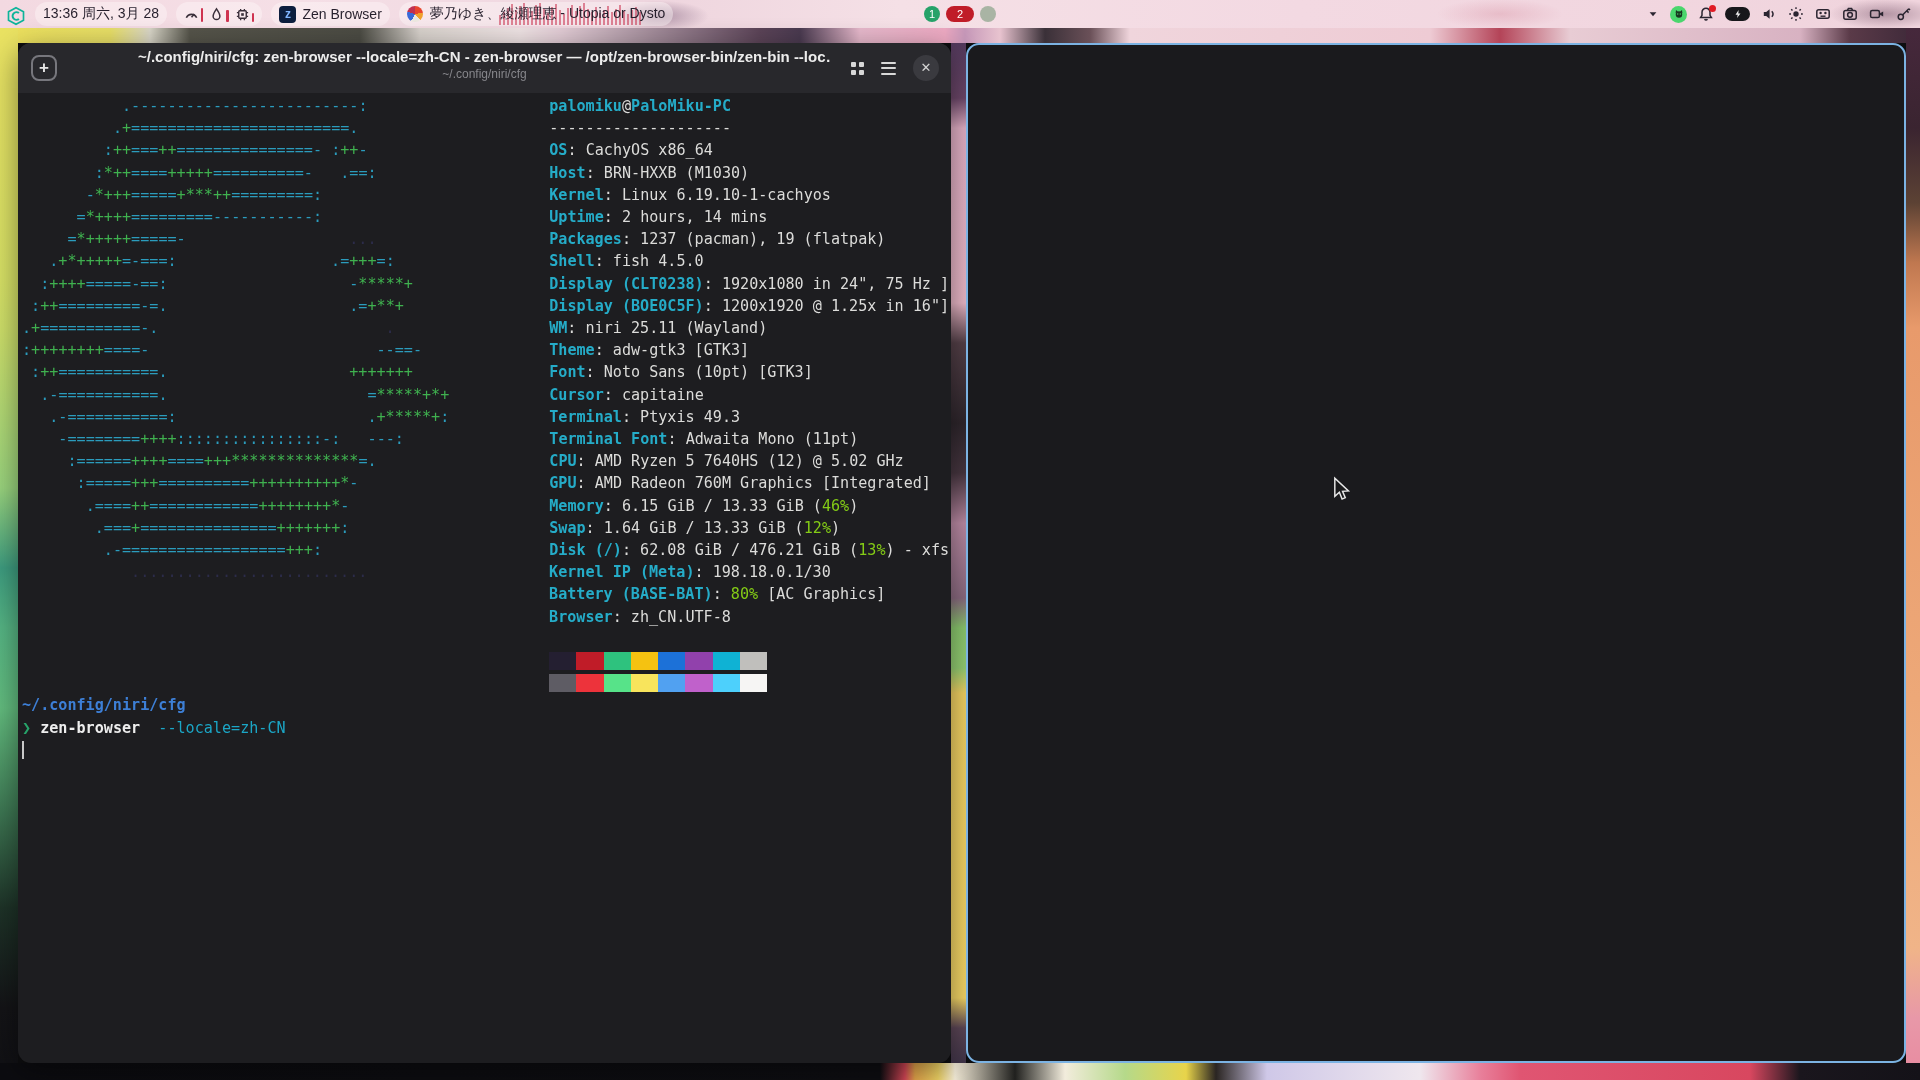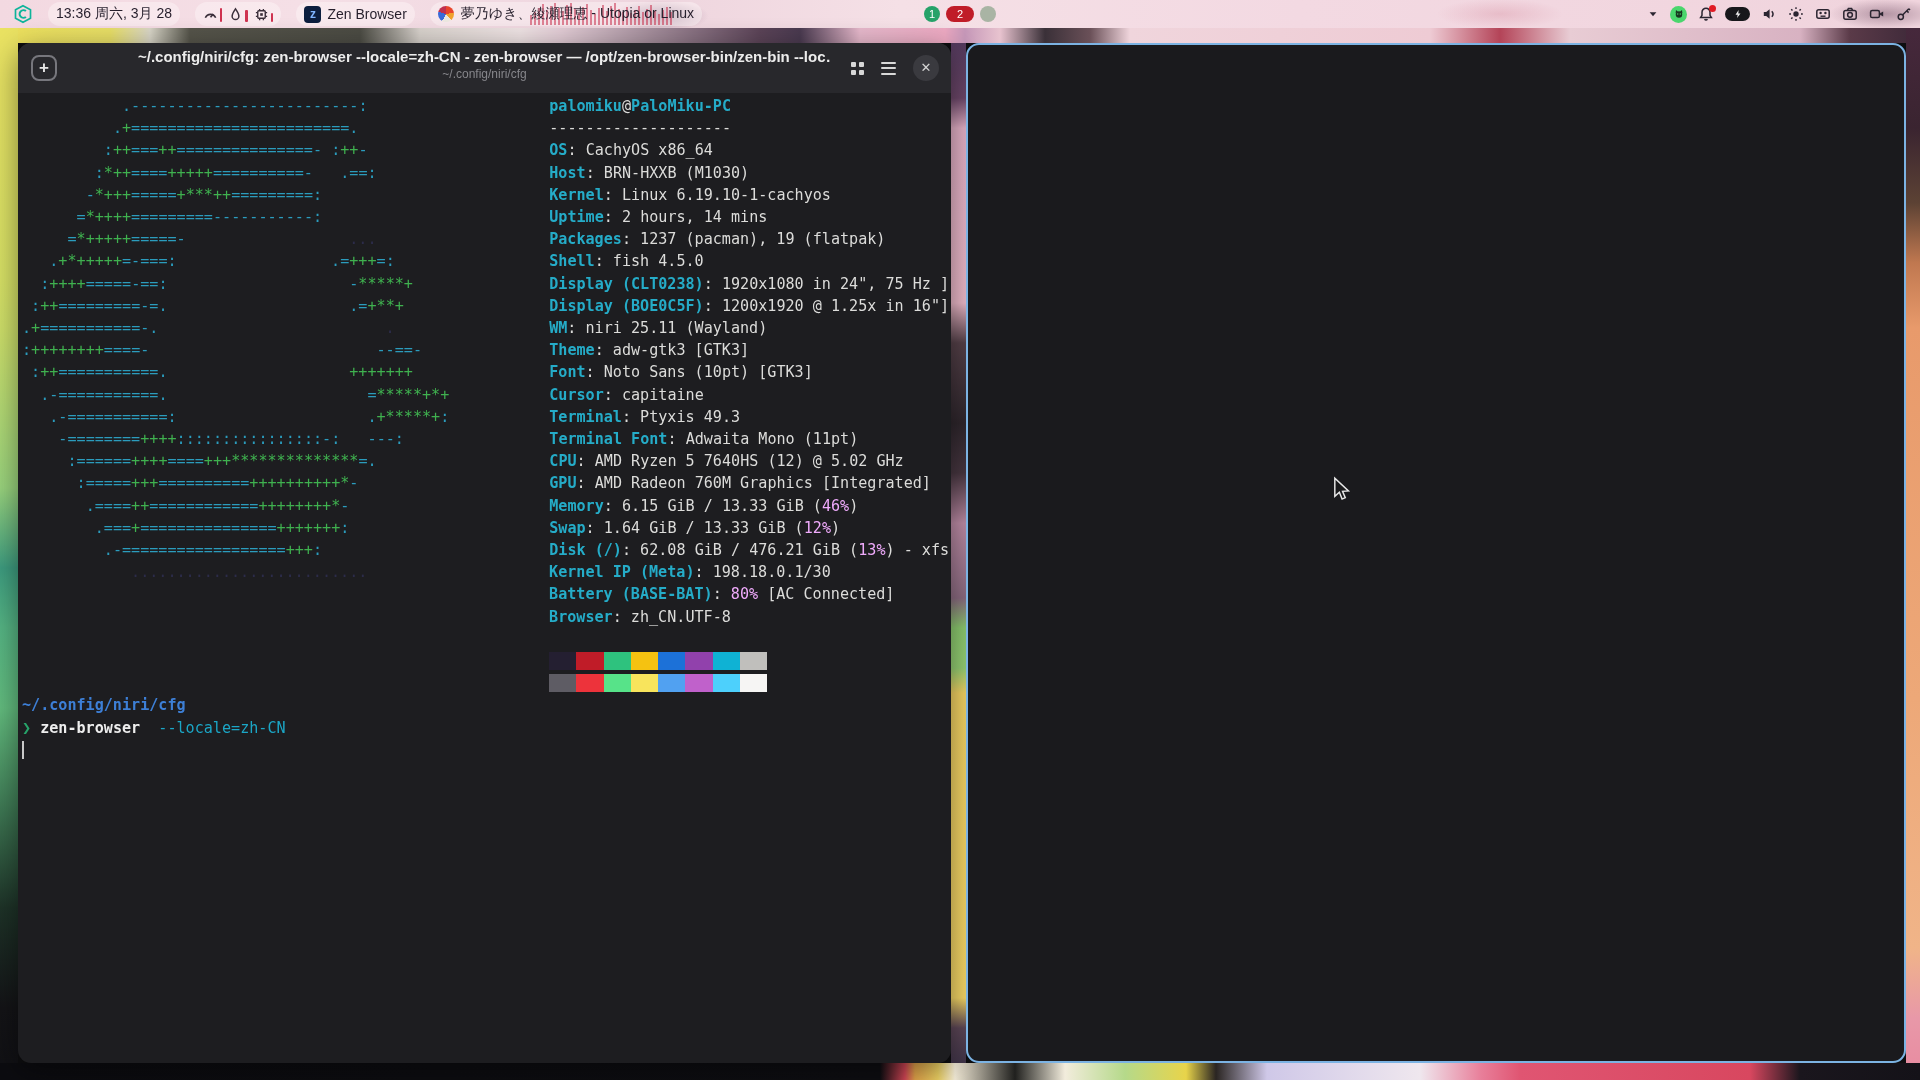--- a/index.html
+++ b/index.html
@@ -20,21 +20,21 @@
 
   
   #topbar { left:0; top:0; width:1920px; height:28px;
     background:
       radial-gradient(70px 22px at 660px 16px, rgba(88,58,92,.42), rgba(88,58,92,0) 70%),
       radial-gradient(90px 22px at 1500px 14px, rgba(190,80,105,.2), rgba(190,80,105,0) 70%),
       radial-gradient(80px 22px at 1885px 14px, rgba(80,45,70,.38), rgba(80,45,70,0) 70%),
       linear-gradient(90deg,#f3d9e1 0,#f5dfe6 300px,#eed5de 650px,#f5e0e6 900px,#f3d9e2 1300px,#f0d4dd 1920px);
     display:flex; align-items:center; color:#261f2c; font-size:14px; }
   .pill { background:rgba(255,250,251,.4); border-radius:12px; display:flex; align-items:center; height:24px; padding:0 8px; }
-  #bar-left { display:flex; align-items:center; gap:15px; padding-left:13px; }
+  #bar-left { display:flex; align-items:flex-end; gap:9px; padding-left:6px; }
   .mono-item { display:flex; align-items:flex-end; gap:2px; margin-right:6px; }
   .redbar { width:2.5px; background:#cf3350; border-radius:1px; }
   #zen-icon { width:17px; height:17px; border-radius:4px; background:#0c1e3e; color:#7fb4ff; font-weight:bold; font-size:12px; display:flex; align-items:center; justify-content:center; margin-right:6px; }
   #media-icon { width:16px; height:16px; border-radius:50%; margin-right:7px; flex:none;
     background:conic-gradient(#e8452c 0 22%, #f0a02c 22% 38%, #ece8e0 38% 58%, #3a6ad8 58% 80%, #c03050 80% 100%); }
   #media-group { position:relative; }
   #viz { position:absolute; left:100px; right:3px; top:1px; bottom:1px; display:flex; align-items:flex-end; gap:2px; overflow:hidden; }
   .vbar { width:2px; background:rgba(198,30,62,.5); flex:none; }
   #media-title { position:relative; z-index:1; white-space:nowrap; }
   #workspaces { position:absolute; left:50%; top:0; transform:translateX(-50%); height:28px; display:flex; align-items:center; gap:6px; }
@@ -53,21 +53,21 @@
   #term-subtitle { color:#86868b; font-size:12px; margin-top:2px; }
   #term-actions { position:absolute; right:12px; top:12px; display:flex; align-items:center; gap:17px; }
   #grid-icon { width:13px; height:13px; display:grid; grid-template-columns:5px 5px; grid-template-rows:5px 5px; gap:3px; }
   #grid-icon i { background:#d8d8d8; border-radius:1px; }
   #menu-icon { width:15px; display:flex; flex-direction:column; gap:3.5px; }
   #menu-icon i { height:2px; background:#d8d8d8; border-radius:1px; }
   #term-close { width:26px; height:26px; border-radius:50%; background:#3a3a3f; color:#d5d5d5; font-size:13px; text-align:center; line-height:25px; }
 
   #term-out { position:absolute; left:4px; top:52px; font-family:"DejaVu Sans Mono",monospace; font-size:15.1px; line-height:22.2px; white-space:pre; }
   .ac { color:#2b9cbd; } .ag { color:#3fb14f; } .dim { color:#2c2c4a; }
-  .w { color:#dcdcda; } .cb { color:#25acc8; font-weight:bold; } .g { color:#f0abfc; }
+  .w { color:#dcdcda; } .cb { color:#25acc8; font-weight:bold; } .g { color:#84cc16; }
   .path { color:#3d7fd6; font-weight:bold; } .pchar { color:#26a269; font-weight:bold; }
   .cmd { color:#ededed; font-weight:600; } .flag { color:#1ba6c6; }
   .cursor { border-left:2px solid #c8c8c8; }
 
   
   #browser { left:966px; top:43px; width:940px; height:1020px; background:#1a1a1d; border:2.5px solid #7cb3e3; border-radius:13px; }
   #mouse-cursor { left:1333px; top:476px; }
 </style>
 </head>
 <body>
@@ -109,21 +109,21 @@
           </svg>
         <i class="redbar" style="height:9px"></i>
       </span>
     </div>
     <div class="pill">
       <span id="zen-icon">z</span>
       <span>Zen Browser</span>
     </div>
     <div class="pill" id="media-group">
       <span id="media-icon"></span>
-      <span id="media-title">夢乃ゆき、綾瀬理恵 - Utopia or Linux</span>
+      <span id="media-title">夢乃ゆき、綾瀬理恵 - Utopia or Dysto</span>
       <span id="viz">
           <i class="vbar" style="height: 10px;"></i>
           <i class="vbar" style="height: 13px;"></i>
           <i class="vbar" style="height: 17px;"></i>
           <i class="vbar" style="height: 21px;"></i>
           <i class="vbar" style="height: 15px;"></i>
           <i class="vbar" style="height: 19px;"></i>
           <i class="vbar" style="height: 23px;"></i>
           <i class="vbar" style="height: 17px;"></i>
           <i class="vbar" style="height: 14px;"></i>
@@ -254,21 +254,21 @@
  <span class="ac">:</span><span class="ag">+</span><span class="ag">+</span><span class="ac">=</span><span class="ac">=</span><span class="ac">=</span><span class="ac">=</span><span class="ac">=</span><span class="ac">=</span><span class="ac">=</span><span class="ac">=</span><span class="ac">=</span><span class="ac">=</span><span class="ac">=</span><span class="ac">.</span>                    <span class="ag">+</span><span class="ag">+</span><span class="ag">+</span><span class="ag">+</span><span class="ag">+</span><span class="ag">+</span><span class="ag">+</span>               <span class="cb">Font</span><span class="w">: Noto Sans (10pt) [GTK3]</span>
   <span class="ac">.</span><span class="ac">-</span><span class="ac">=</span><span class="ac">=</span><span class="ac">=</span><span class="ac">=</span><span class="ac">=</span><span class="ac">=</span><span class="ac">=</span><span class="ac">=</span><span class="ac">=</span><span class="ac">=</span><span class="ac">=</span><span class="ac">.</span>                      <span class="ac">=</span><span class="ag">*</span><span class="ag">*</span><span class="ag">*</span><span class="ag">*</span><span class="ag">*</span><span class="ag">+</span><span class="ag">*</span><span class="ag">+</span>           <span class="cb">Cursor</span><span class="w">: capitaine</span>
    <span class="ac">.</span><span class="ac">-</span><span class="ac">=</span><span class="ac">=</span><span class="ac">=</span><span class="ac">=</span><span class="ac">=</span><span class="ac">=</span><span class="ac">=</span><span class="ac">=</span><span class="ac">=</span><span class="ac">=</span><span class="ac">=</span><span class="ac">:</span>                     <span class="ac">.</span><span class="ag">+</span><span class="ag">*</span><span class="ag">*</span><span class="ag">*</span><span class="ag">*</span><span class="ag">*</span><span class="ag">+</span><span class="ac">:</span>           <span class="cb">Terminal</span><span class="w">: Ptyxis 49.3</span>
     <span class="ac">-</span><span class="ac">=</span><span class="ac">=</span><span class="ac">=</span><span class="ac">=</span><span class="ac">=</span><span class="ac">=</span><span class="ac">=</span><span class="ac">=</span><span class="ag">+</span><span class="ag">+</span><span class="ag">+</span><span class="ag">+</span><span class="ac">:</span><span class="ac">:</span><span class="ac">:</span><span class="ac">:</span><span class="ac">:</span><span class="ac">:</span><span class="ac">:</span><span class="ac">:</span><span class="ac">:</span><span class="ac">:</span><span class="ac">:</span><span class="ac">:</span><span class="ac">:</span><span class="ac">:</span><span class="ac">:</span><span class="ac">:</span><span class="ac">-</span><span class="ac">:</span>   <span class="ac">-</span><span class="ac">-</span><span class="ac">-</span><span class="ac">:</span>                <span class="cb">Terminal Font</span><span class="w">: Adwaita Mono (11pt)</span>
      <span class="ac">:</span><span class="ac">=</span><span class="ac">=</span><span class="ac">=</span><span class="ac">=</span><span class="ac">=</span><span class="ac">=</span><span class="ag">+</span><span class="ag">+</span><span class="ag">+</span><span class="ag">+</span><span class="ac">=</span><span class="ac">=</span><span class="ac">=</span><span class="ac">=</span><span class="ag">+</span><span class="ag">+</span><span class="ag">+</span><span class="ag">*</span><span class="ag">*</span><span class="ag">*</span><span class="ag">*</span><span class="ag">*</span><span class="ag">*</span><span class="ag">*</span><span class="ag">*</span><span class="ag">*</span><span class="ag">*</span><span class="ag">*</span><span class="ag">*</span><span class="ag">*</span><span class="ag">*</span><span class="ac">=</span><span class="ac">.</span>                   <span class="cb">CPU</span><span class="w">: AMD Ryzen 5 7640HS (12) @ 5.02 GHz</span>
       <span class="ac">:</span><span class="ac">=</span><span class="ac">=</span><span class="ac">=</span><span class="ac">=</span><span class="ac">=</span><span class="ag">+</span><span class="ag">+</span><span class="ag">+</span><span class="ac">=</span><span class="ac">=</span><span class="ac">=</span><span class="ac">=</span><span class="ac">=</span><span class="ac">=</span><span class="ac">=</span><span class="ac">=</span><span class="ac">=</span><span class="ac">=</span><span class="ag">+</span><span class="ag">+</span><span class="ag">+</span><span class="ag">+</span><span class="ag">+</span><span class="ag">+</span><span class="ag">+</span><span class="ag">+</span><span class="ag">+</span><span class="ag">+</span><span class="ag">*</span><span class="ac">-</span>                     <span class="cb">GPU</span><span class="w">: AMD Radeon 760M Graphics [Integrated]</span>
        <span class="ac">.</span><span class="ac">=</span><span class="ac">=</span><span class="ac">=</span><span class="ac">=</span><span class="ag">+</span><span class="ag">+</span><span class="ac">=</span><span class="ac">=</span><span class="ac">=</span><span class="ac">=</span><span class="ac">=</span><span class="ac">=</span><span class="ac">=</span><span class="ac">=</span><span class="ac">=</span><span class="ac">=</span><span class="ac">=</span><span class="ac">=</span><span class="ag">+</span><span class="ag">+</span><span class="ag">+</span><span class="ag">+</span><span class="ag">+</span><span class="ag">+</span><span class="ag">+</span><span class="ag">+</span><span class="ag">*</span><span class="ac">-</span>                      <span class="cb">Memory</span><span class="w">: 6.15 GiB / 13.33 GiB (</span><span class="g">46%</span><span class="w">)</span>
         <span class="ac">.</span><span class="ac">=</span><span class="ac">=</span><span class="ac">=</span><span class="ag">+</span><span class="ac">=</span><span class="ac">=</span><span class="ac">=</span><span class="ac">=</span><span class="ac">=</span><span class="ac">=</span><span class="ac">=</span><span class="ac">=</span><span class="ac">=</span><span class="ac">=</span><span class="ac">=</span><span class="ac">=</span><span class="ac">=</span><span class="ac">=</span><span class="ac">=</span><span class="ag">+</span><span class="ag">+</span><span class="ag">+</span><span class="ag">+</span><span class="ag">+</span><span class="ag">+</span><span class="ag">+</span><span class="ac">:</span>                      <span class="cb">Swap</span><span class="w">: 1.64 GiB / 13.33 GiB (</span><span class="g">12%</span><span class="w">)</span>
          <span class="ac">.</span><span class="ac">-</span><span class="ac">=</span><span class="ac">=</span><span class="ac">=</span><span class="ac">=</span><span class="ac">=</span><span class="ac">=</span><span class="ac">=</span><span class="ac">=</span><span class="ac">=</span><span class="ac">=</span><span class="ac">=</span><span class="ac">=</span><span class="ac">=</span><span class="ac">=</span><span class="ac">=</span><span class="ac">=</span><span class="ac">=</span><span class="ac">=</span><span class="ag">+</span><span class="ag">+</span><span class="ag">+</span><span class="ac">:</span>                         <span class="cb">Disk (/)</span><span class="w">: 62.08 GiB / 476.21 GiB (</span><span class="g">13%</span><span class="w">) - xfs</span>
             <span class="dim">..........................</span>                    <span class="cb">Kernel IP (Meta)</span><span class="w">: 198.18.0.1/30</span>
-                                                          <span class="cb">Battery (BASE-BAT)</span><span class="w">: </span><span class="g">80%</span><span class="w"> [AC Connected]</span>
+                                                          <span class="cb">Battery (BASE-BAT)</span><span class="w">: </span><span class="g">80%</span><span class="w"> [AC Graphics]</span>
                                                           <span class="cb">Browser</span><span class="w">: zh_CN.UTF-8</span>
 
                                                           <span style="background:#241f31">   </span><span style="background:#c01c28">   </span><span style="background:#2ec27e">   </span><span style="background:#f5c211">   </span><span style="background:#1c71d8">   </span><span style="background:#9141ac">   </span><span style="background:#0fb2d4">   </span><span style="background:#c0bfbc">   </span>
                                                           <span style="background:#5e5c64">   </span><span style="background:#ed333b">   </span><span style="background:#57e389">   </span><span style="background:#f8e45c">   </span><span style="background:#51a1f1">   </span><span style="background:#c061cb">   </span><span style="background:#4dd0fc">   </span><span style="background:#f6f5f4">   </span>
 <span class="path">~/.config/niri/cfg</span>
 <span class="pchar">❯</span> <span class="cmd">zen-browser</span>  <span class="flag">--locale=zh-CN</span>
 <span class="cursor"> </span></pre>
 </div>
 
 <div class="abs" id="browser"></div>

